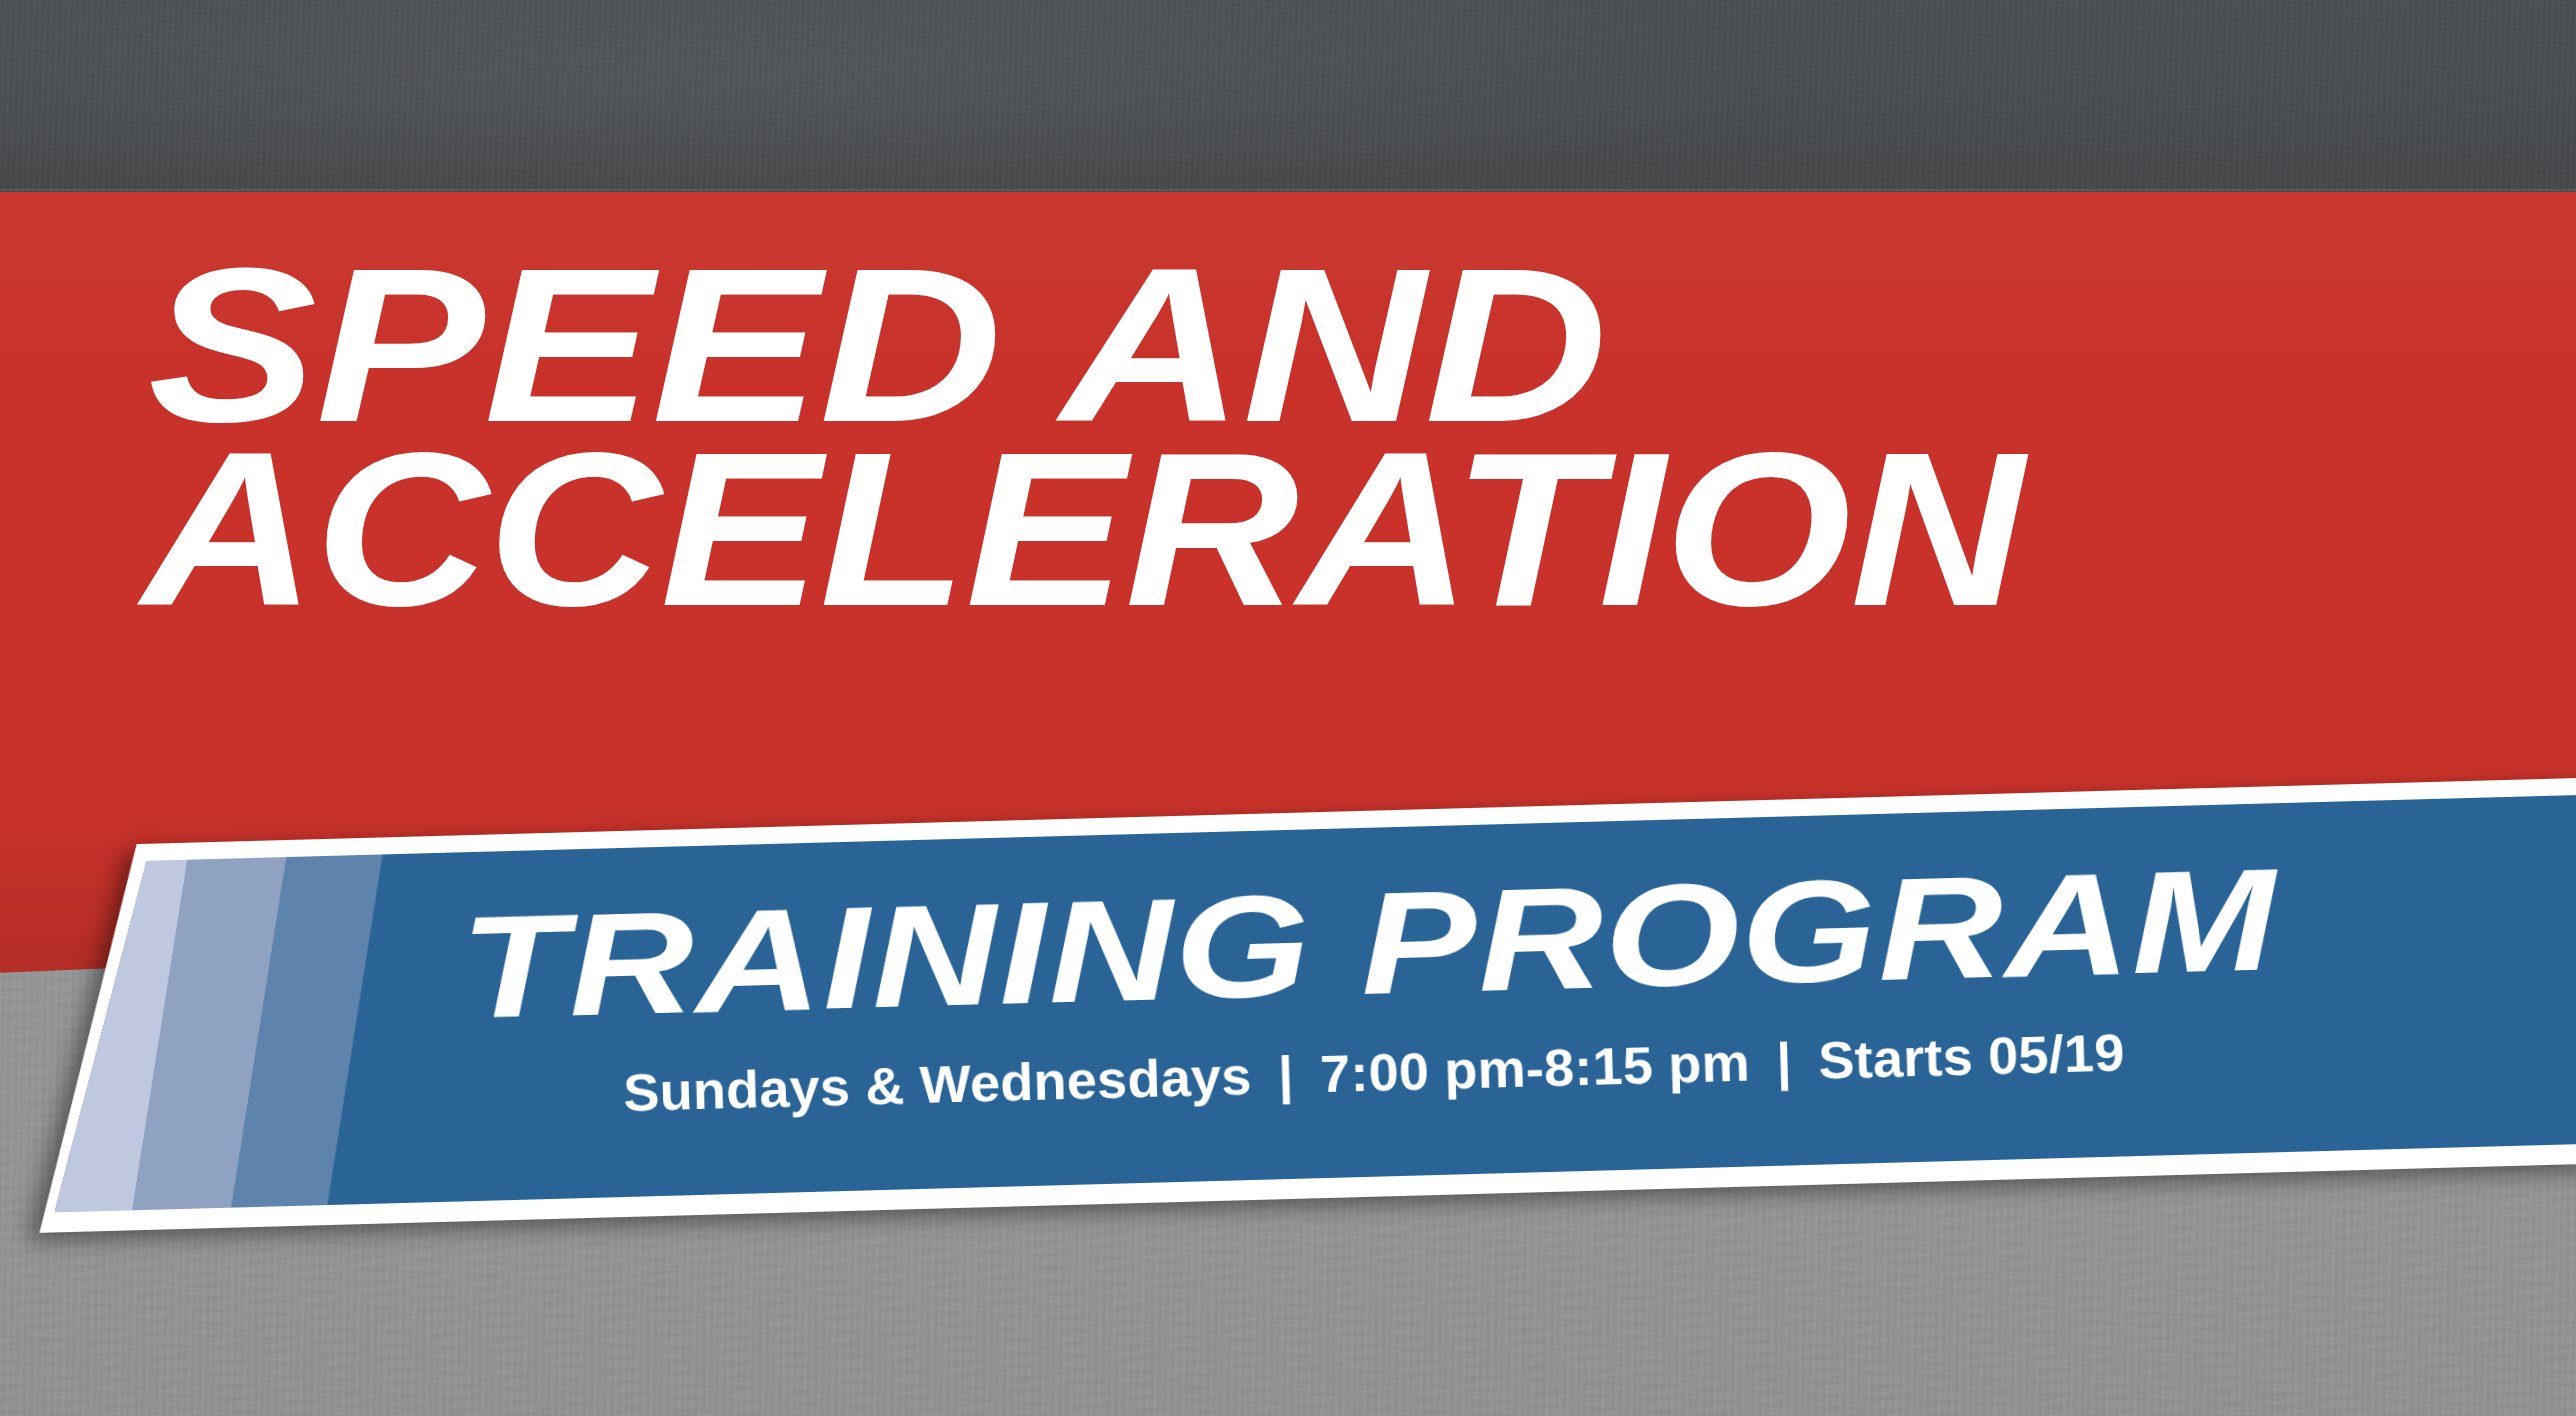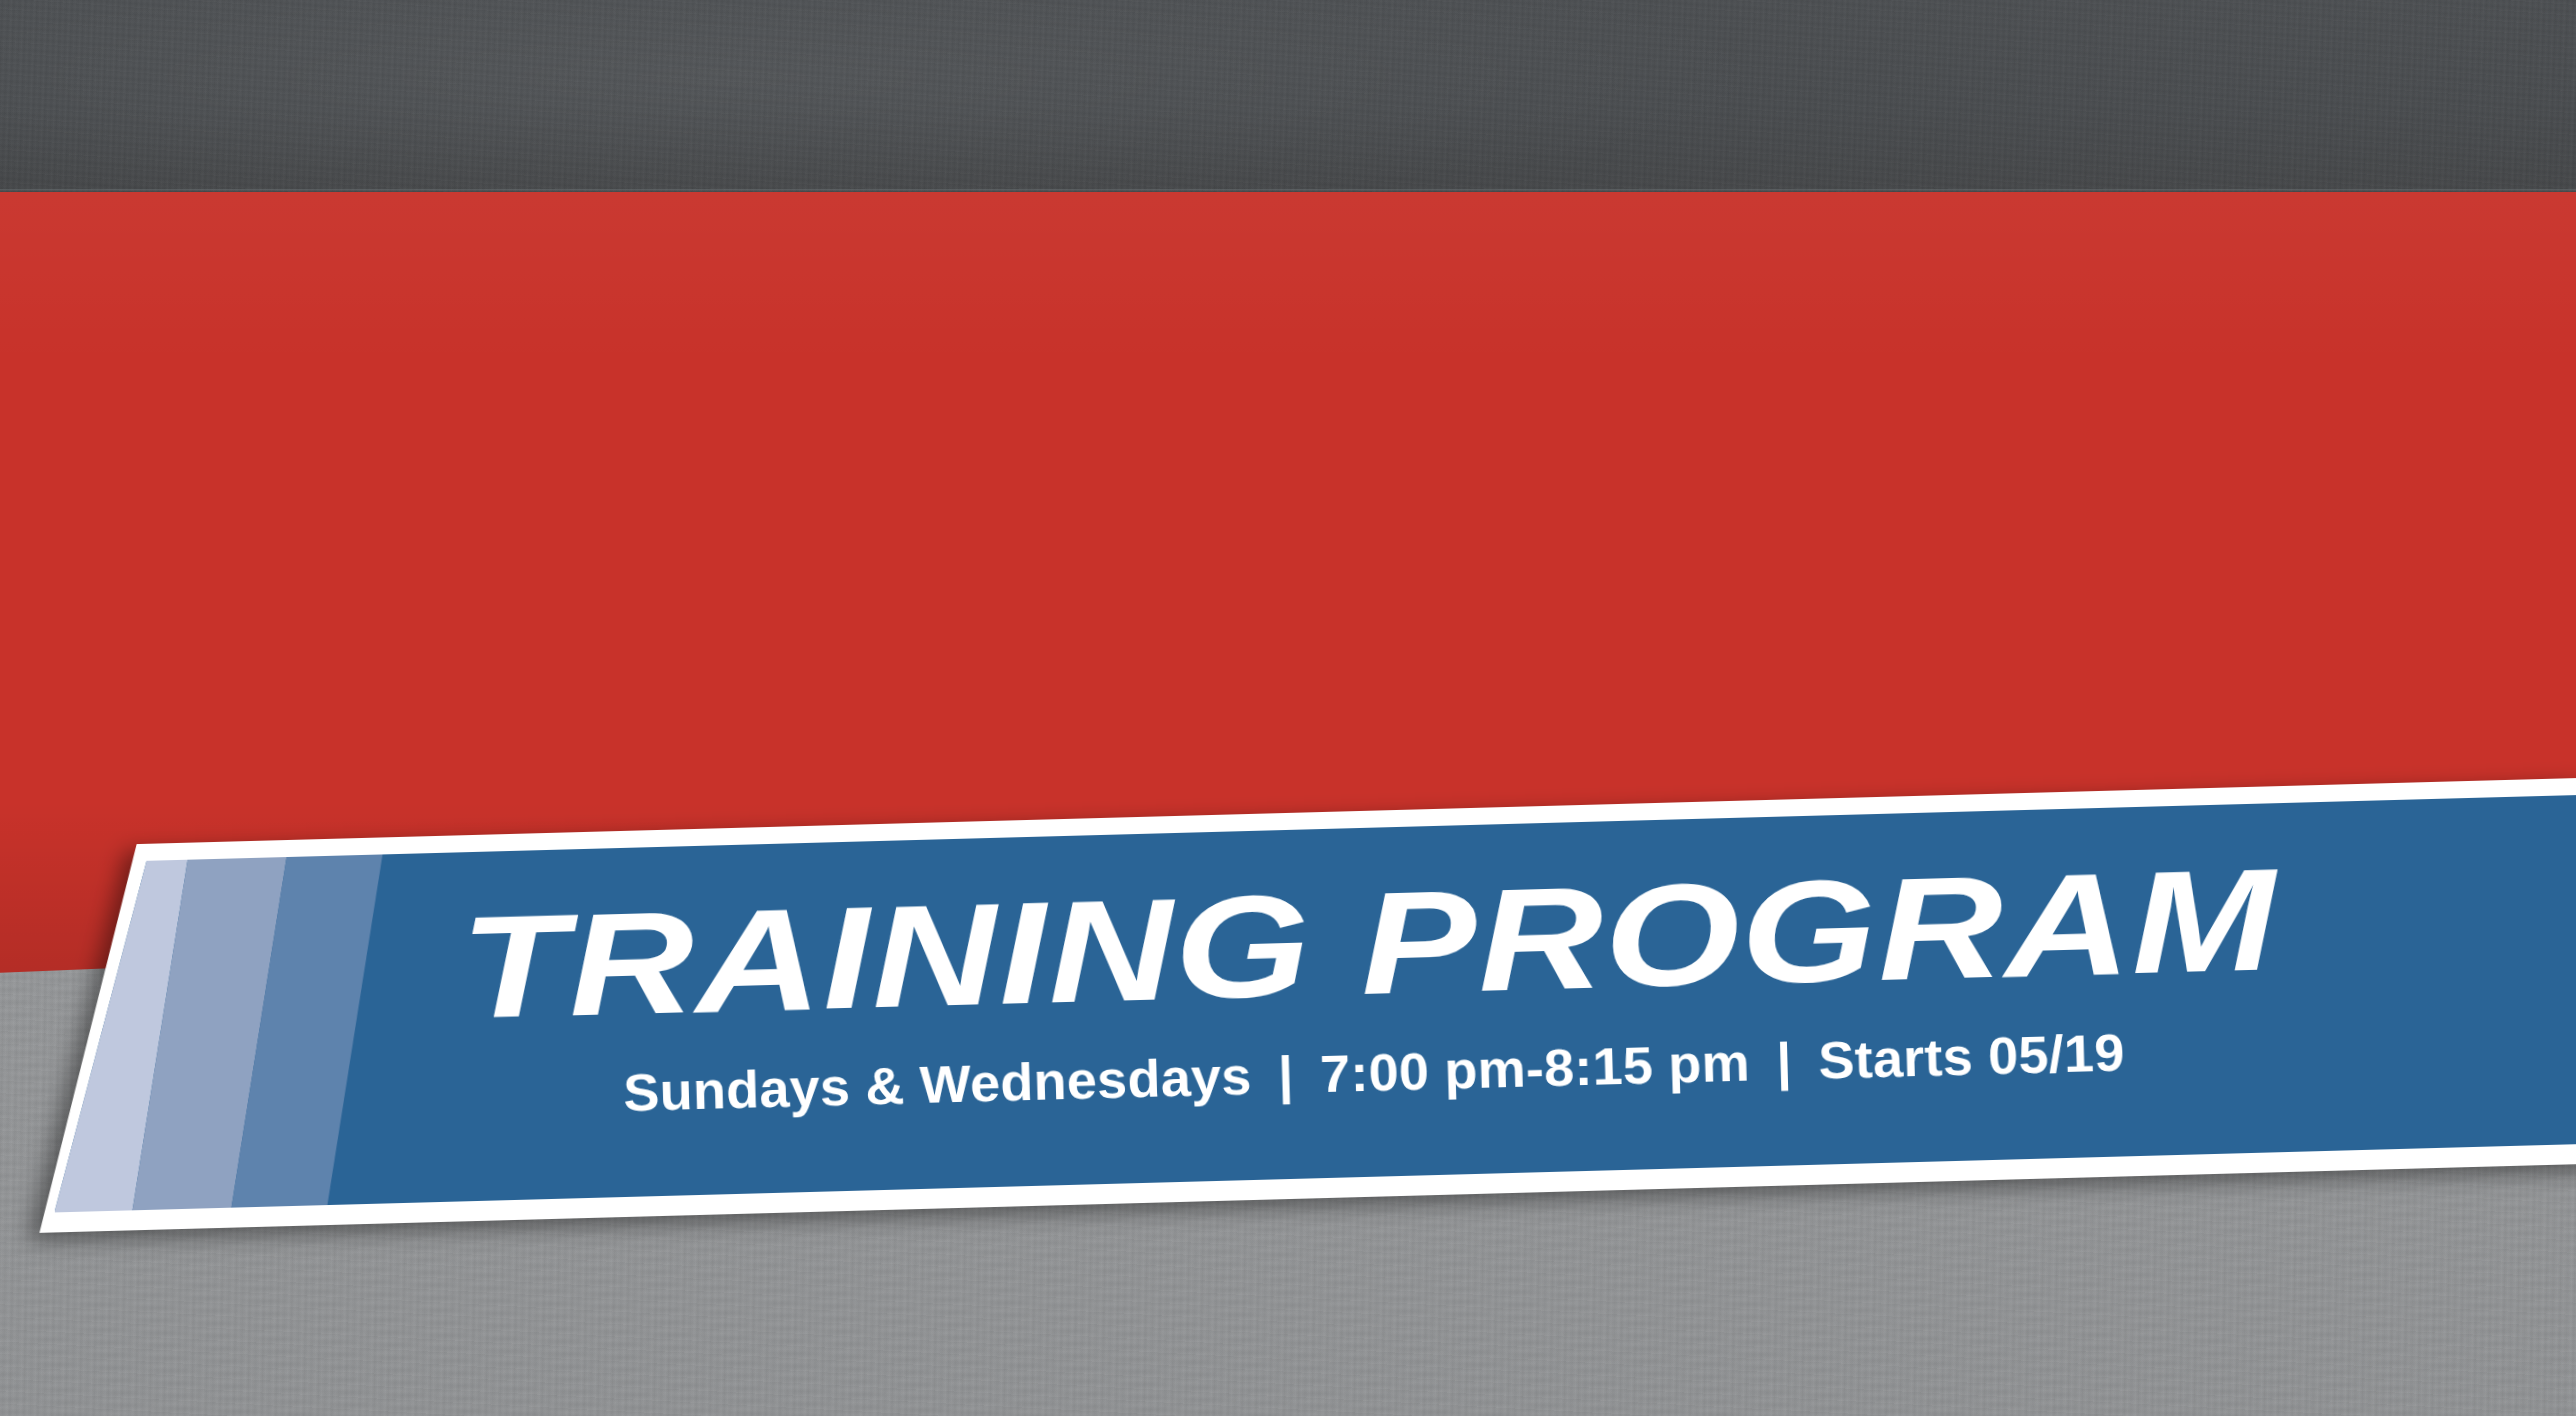--- a/index.html
+++ b/index.html
@@ -234,20 +234,24 @@
 
   <div class="wall-dark"></div>
   <div class="wall-light"></div>
 
   <div class="red-accent"></div>
   <div class="red-accent-2"></div>
   <div class="red-block">
     <div class="red-block-shade"></div>
   </div>
 
+  <div class="headline">
+    <div class="headline-line headline-line-1">SPEED AND</div>
+    <div class="headline-line headline-line-2">ACCELERATION</div>
+  </div>
 
   <div class="banner-wrap">
     <div class="banner-white"></div>
     <div class="banner-blue">
       <div class="stripe stripe-a"></div>
       <div class="stripe stripe-b"></div>
       <div class="stripe stripe-c"></div>
 
       <div class="banner-text">
         <div class="banner-title">TRAINING PROGRAM</div>

